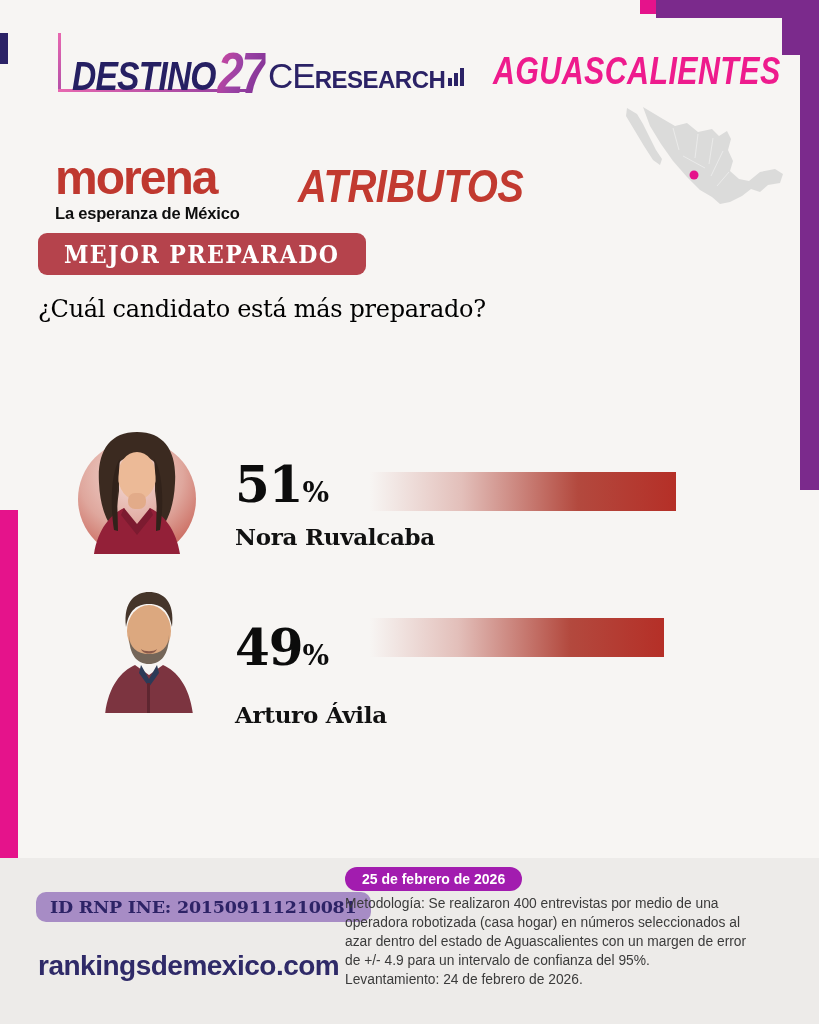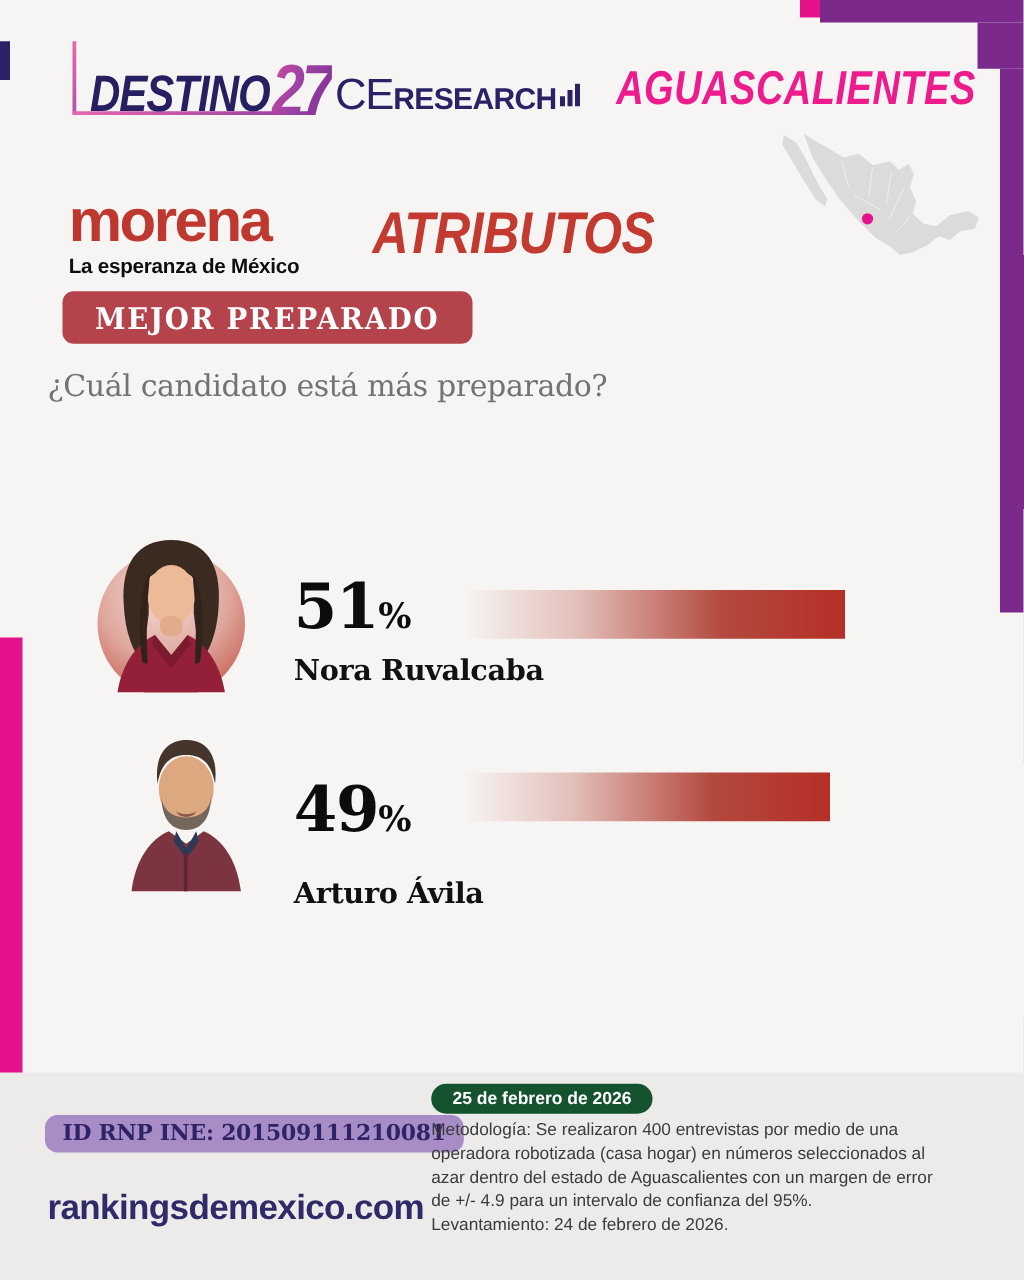--- a/index.html
+++ b/index.html
@@ -54,28 +54,28 @@
   
   .party { position:absolute; left:38px; top:155px;margin-left:17px; }
   .party-name { font-size:48px; font-weight:800; color:#bf382f; letter-spacing:-2px;
     line-height:.95; }
   .party-slogan { font-size:16.5px; font-weight:700; color:#0e0e0e; margin-top:3px;
     letter-spacing:-.2px; }
   .section-title { position:absolute; left:298px; top:158px; font-size:47px; font-weight:800;
     font-style:italic; color:#c23a30; white-space:nowrap;
     transform:scaleX(.85); transform-origin:left; letter-spacing:-.5px; }
 
-  .banner { position:absolute; left:50px; top:233px; width:328px; height:42px;
+  .banner { position:absolute; left:38px; top:233px; width:328px; height:42px;
     background:#b5434c; border-radius:9px; display:flex; align-items:center;
     justify-content:center; }
   .banner span { font-family:"DejaVu Serif", serif; font-weight:700; font-size:24px;
     color:#fff; letter-spacing:1.5px; transform:scaleX(.92); white-space:nowrap; }
 
   .question { position:absolute; left:38px; top:295px; font-family:"DejaVu Serif", serif;
-    font-size:24px; color:#737373; letter-spacing:-.3px; }
+    font-size:24px; color:#000000; letter-spacing:-.3px; }
 
   
   .row { position:absolute; left:0; width:819px; }
   .row-1 { top:420px; } .row-2 { top:575px; }
   .avatar { position:absolute; }
   .avatar-1 { left:58px; top:3px; width:158px; height:133px; }
   .avatar-2 { left:83px; top:8px; width:132px; height:132px; }
   .pct { position:absolute; left:235px; top:40px; font-family:"DejaVu Serif", serif;
     font-weight:700; color:#0c0c0c; line-height:1; }
   .pct .num { font-size:50px; letter-spacing:-1px; }
@@ -91,21 +91,21 @@
 
   
   .footer { position:absolute; left:0; top:858px; width:819px; height:166px;
     background:#edebe9; }
   .id-badge { position:absolute; left:36px; top:34px; background:#a78cc5;
     border-radius:10px; padding:5px 14px; }
   .id-badge span { font-family:"DejaVu Serif", serif; font-weight:700; font-size:17.5px;
     color:#2d2366; letter-spacing:-.2px; white-space:nowrap; }
   .website { position:absolute; left:38px; top:92px; font-size:28px; font-weight:600;
     color:#2f2a68; letter-spacing:-.5px;text-align:right; }
-  .date-pill { position:absolute; left:345px; top:9px; background:#14532d;
+  .date-pill { position:absolute; left:345px; top:9px; background:#a21caf;
     border-radius:13px; padding:3px 17px; }
   .date-pill span { font-size:14px; font-weight:700; color:#fff; }
   .methodology { position:absolute; left:345px; top:36px; width:416px; font-size:13.8px;
     line-height:1.38; color:#3b3b3b; }
   .methodology p { margin:0; }
 </style>
 </head>
 <body>
 
 <div class="canvas">

